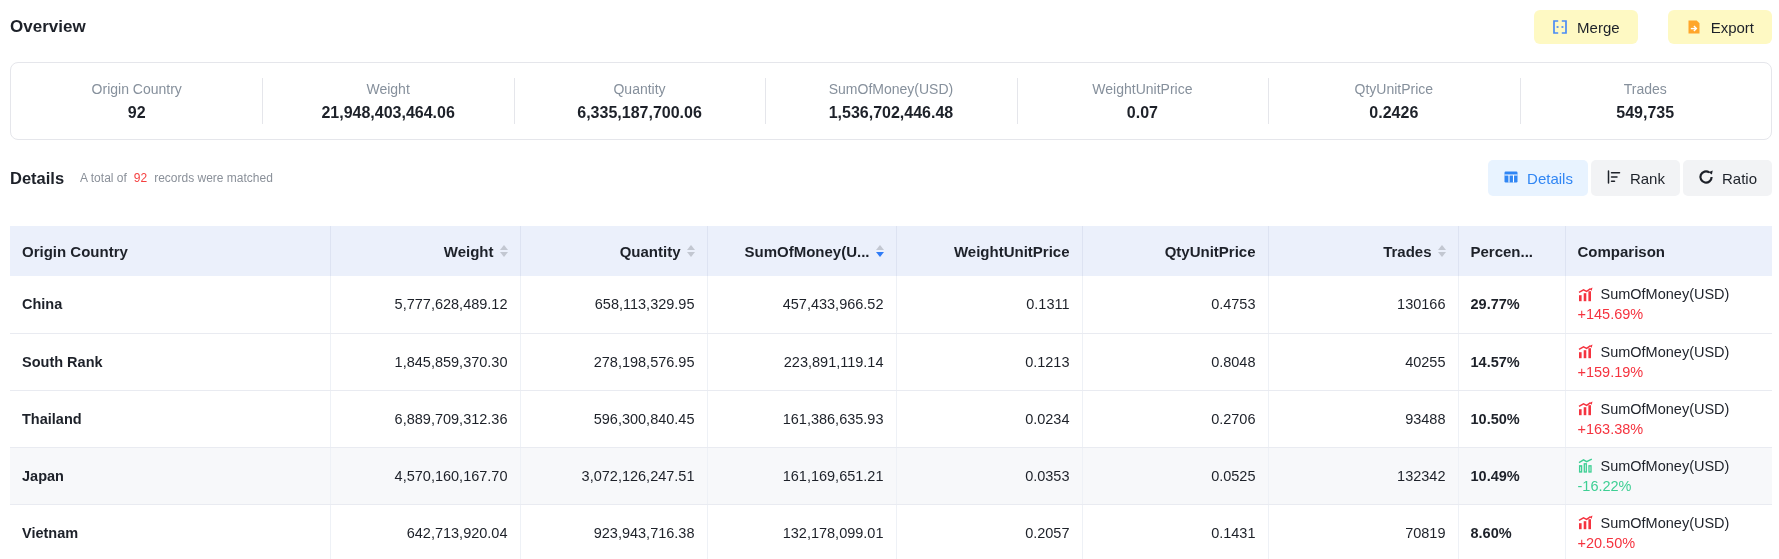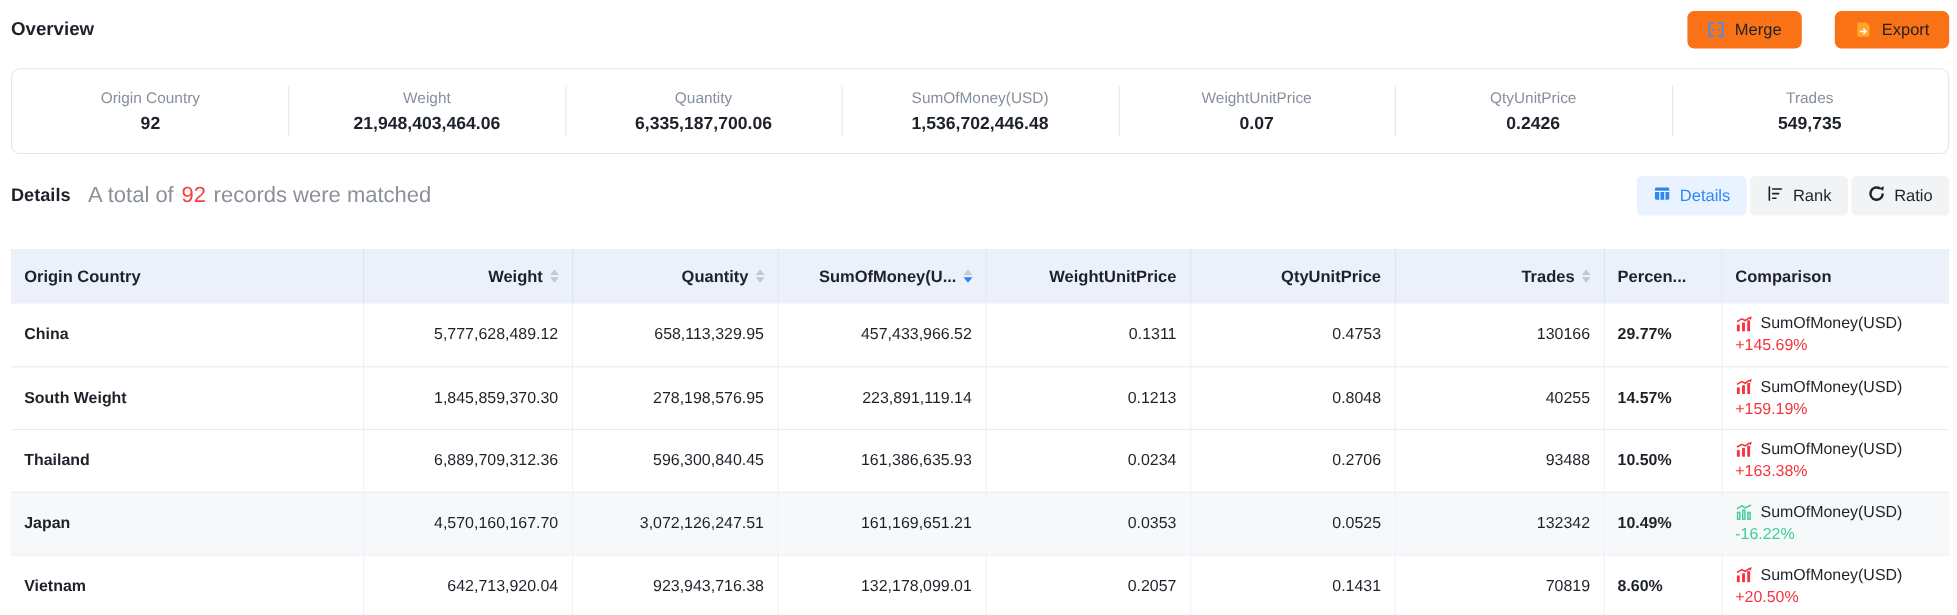--- a/index.html
+++ b/index.html
@@ -5,38 +5,38 @@
   * { box-sizing: border-box; margin: 0; padding: 0; }
   html, body { width: 1779px; height: 559px; overflow: hidden; background: #fff; }
   body { font-family: "Liberation Sans", "DejaVu Sans", sans-serif; color: #1d2129; }
   .page { width: 1762px; margin-left: 10px; }
 
   
   .topbar { display: flex; justify-content: space-between; align-items: center; padding-top: 8px; height: 46px; }
   .page-title { font-size: 17px; font-weight: 700; color: #1d2129; }
   .top-actions { display: flex; gap: 30px; }
   .gbtn { display: inline-flex; align-items: center; gap: 9px; height: 34px; padding: 0 18px;
-          background: #f97316; border: none; border-radius: 6px; font-size: 15px; color: #1d2129;
+          background: #fef9c3; border: none; border-radius: 6px; font-size: 15px; color: #1d2129;
           font-family: inherit; cursor: pointer; }
   .gbtn svg { display: block; }
 
   
   .stats-card { margin-top: 16px; height: 78px; border: 1px solid #e5e6eb; border-radius: 8px;
                 display: flex; align-items: center; }
   .stat { flex: 1; text-align: center; position: relative; padding: 4px 0; }
   .stat + .stat::before { content: ""; position: absolute; left: 0; top: 50%; transform: translateY(-50%);
                           width: 1px; height: 46px; background: #e5e6eb; }
   .stat-label { font-size: 14px; color: #86909c; margin-bottom: 7px; }
   .stat-value { font-size: 16px; font-weight: 700; color: #1d2129; }
 
   
   .details-bar { margin-top: 20px; height: 36px; display: flex; justify-content: space-between; align-items: center; }
   .details-left { display: flex; align-items: center; }
   .details-title { font-size: 16.5px; font-weight: 700; margin-right: 16px; }
-  .details-summary { font-size: 20px; color: #8a9099; }
+  .details-summary { font-size: 12px; color: #8a9099; }
   .summary-count { color: #f53f3f; padding: 0 7px; }
   .view-switch { display: flex; gap: 3px; }
   .vbtn { display: inline-flex; align-items: center; gap: 8px; height: 36px; padding: 0 15px;
           background: #f2f3f5; border: none; border-radius: 5px; font-size: 15px; color: #1d2129;
           font-family: inherit; cursor: pointer; }
   .vbtn.active { background: #e8f3ff; color: #3086f4; }
 
   
   table { margin-top: 30px; width: 100%; border-collapse: collapse; table-layout: fixed; }
   col.c0 { width: 320px; } col.c1 { width: 190px; } col.c2 { width: 187px; } col.c3 { width: 189px; }
@@ -290,21 +290,21 @@
           </svg>
         </span>
 
         <span class="cmp-metric">SumOfMoney(USD)</span>
       </div>
       <div class="cmp-line2">+145.69%</div>
     </td>
   </tr>
 
   <tr class="trend-up">
-    <td class="al-left">South Weight</td>
+    <td class="al-left">South Rank</td>
     <td class="al-right">1,845,859,370.30</td>
     <td class="al-right">278,198,576.95</td>
     <td class="al-right">223,891,119.14</td>
     <td class="al-right">0.1213</td>
     <td class="al-right">0.8048</td>
     <td class="al-right">40255</td>
     <td class="al-left">14.57%</td>
     <td class="cmp">
       <div class="cmp-line1">
         <span class="icon-up">

